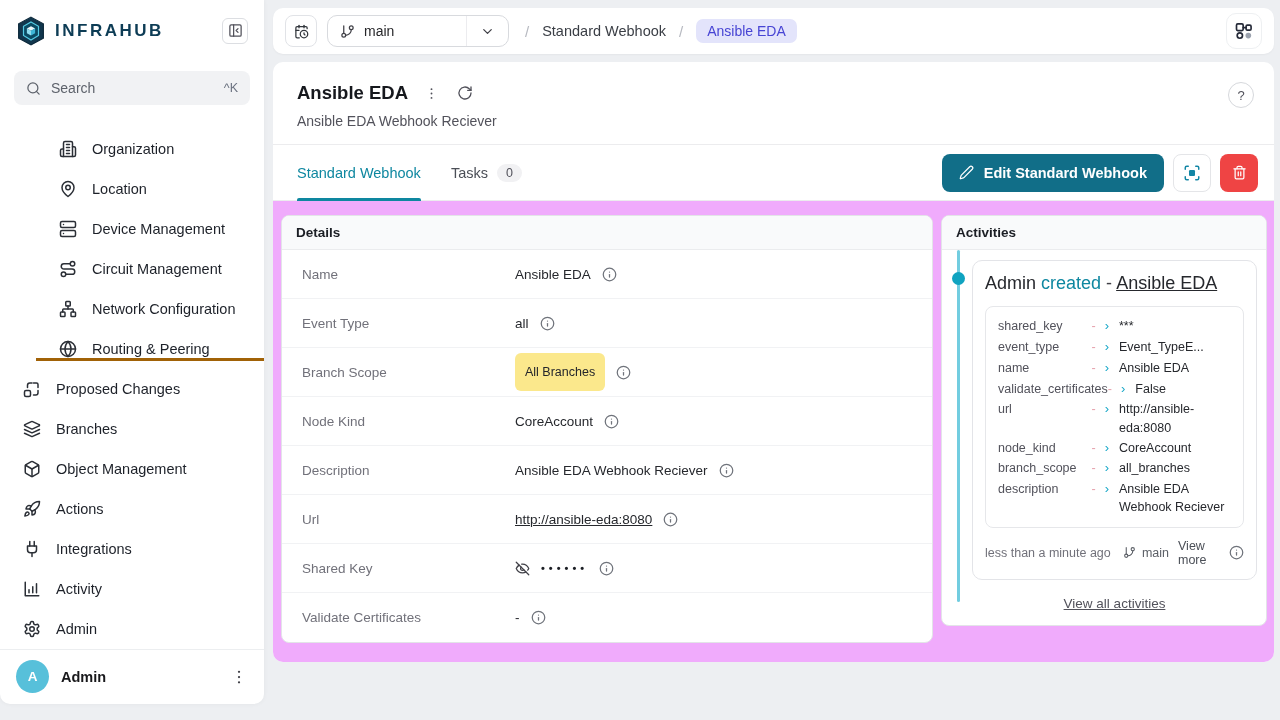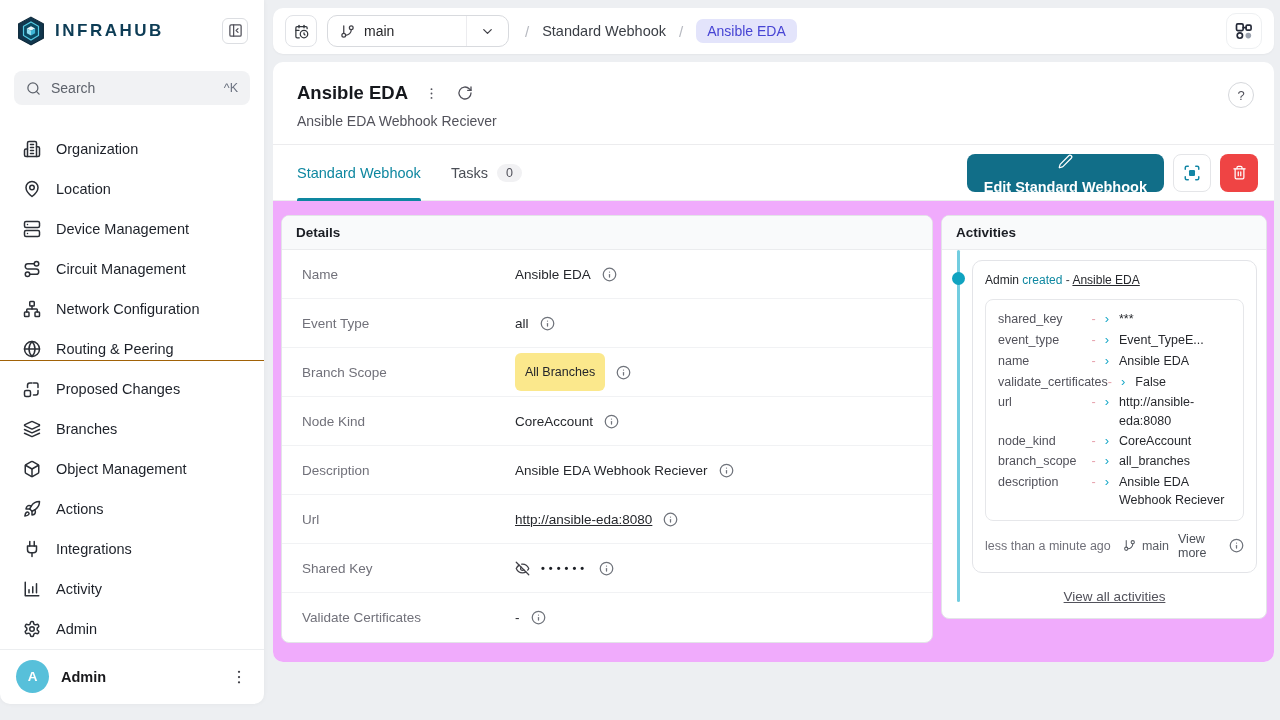--- a/index.html
+++ b/index.html
@@ -9,21 +9,21 @@
   .ic-sm { width:15px; height:15px; }
   .ic-xs { width:13px; height:13px; }
 
   
   .sidebar { width:264px; height:704px; background:#fff; border-radius:0 0 10px 10px; display:flex; flex-direction:column; flex-shrink:0; box-shadow:0 0 5px rgba(0,0,0,.05); }
   .logo-row { height:56px; padding:6px 16px 0 16px; display:flex; align-items:center; gap:9px; }
   .logo-text { font-weight:bold; font-size:17px; letter-spacing:2.5px; color:#0d3c55; }
   .collapse-btn { margin-left:auto; width:26px; height:26px; border:1px solid #dcdee2; border-radius:6px; display:grid; place-items:center; color:#52525b; background:#fff; cursor:pointer; }
   .search-box { margin:16px 14px 0; height:34px; background:#f1f2f4; border-radius:8px; display:flex; align-items:center; padding:0 12px; gap:10px; color:#5d626b; font-size:14px; cursor:pointer; }
   .search-kbd { margin-left:auto; font-size:12.5px; color:#6b7280; }
-  .side-menu1 { padding:24px 10px 0; height:259px; overflow:hidden; border-bottom:1px solid #a16207; }
+  .side-menu1 { padding:24px 10px 0; height:259px; overflow:hidden; border-bottom:3px solid #a16207;margin-left:36px; }
   .side-menu2 { padding:8px 10px 0; }
   .mitem { height:40px; display:flex; align-items:center; gap:15px; padding:0 13px; border-radius:8px; cursor:pointer; color:#1d2129; }
   .mitem .ic { color:#2b2f36; }
   .mlabel { font-size:14.5px; font-weight:500; white-space:nowrap; }
   .user-row { margin-top:auto; height:56px; border-top:1px solid #eceef0; display:flex; align-items:center; padding:0 16px; gap:12px; }
   .avatar { width:33px; height:33px; border-radius:50%; background:#57c0da; color:#fff; display:grid; place-items:center; font-size:13.5px; font-weight:bold; }
   .user-name { font-size:14.5px; font-weight:bold; color:#18181b; }
   .user-menu-btn { margin-left:auto; color:#3f3f46; background:none; border:none; cursor:pointer; display:grid; place-items:center; }
 
   
@@ -49,21 +49,21 @@
   .subtitle { margin-top:9px; font-size:14px; color:#52525b; }
   .help-btn { width:26px; height:26px; border:1px solid #d6d8dc; border-radius:50%; background:#fff; color:#52525b; font-size:13px; cursor:pointer; }
 
   .tabbar { margin-top:15px; border-top:1px solid #ececee; border-bottom:1px solid #ececee; height:57px; display:flex; align-items:center; padding:0 16px 0 24px; }
   .tabs { display:flex; gap:30px; height:100%; }
   .tab { position:relative; display:flex; align-items:center; gap:9px; font-size:14.5px; color:#4b4f57; cursor:pointer; }
   .tab.active { color:#0e87a0; }
   .tab.active::after { content:""; position:absolute; left:0; right:0; bottom:-1px; height:3px; background:#0e87a0; border-radius:2px 2px 0 0; }
   .tab-badge { background:#f1f1f3; border-radius:999px; padding:2px 9px; font-size:12.5px; color:#52525b; }
   .tab-actions { margin-left:auto; display:flex; gap:9px; align-items:center; }
-  .edit-btn { background:#116e88; color:#fff; border:none; border-radius:8px; height:38px; padding:0 17px; font-size:14.5px; font-weight:600; display:flex; align-items:center; gap:10px; cursor:pointer; font-family:inherit;flex-direction:column; }
+  .edit-btn { background:#116e88; color:#fff; border:none; border-radius:8px; height:38px; padding:0 17px; font-size:14.5px; font-weight:600; display:flex; align-items:center; gap:10px; cursor:pointer; font-family:inherit; }
   .sq-btn { width:38px; height:38px; border-radius:8px; display:grid; place-items:center; cursor:pointer; border:1px solid #e4e5e8; background:#fff; }
   .sq-btn.teal { color:#1386a5; }
   .sq-btn.red { background:#ef4444; border:none; color:#fff; }
 
   .panels { flex:1; background:#f0abfc; padding:14px 7px 0 8px; display:flex; gap:8px; align-items:flex-start; }
   .panel { background:#fff; border:1px solid #e3e4e8; border-radius:8px; overflow:hidden; }
   .panel-head { background:#f9fafb; border-bottom:1px solid #ebecee; padding:9px 14px; font-weight:bold; font-size:13.5px; color:#1b1e24; }
   .details-panel { flex:1; }
   .drow { height:49px; display:flex; align-items:center; padding:0 20px; border-bottom:1px solid #f1f2f4; font-size:13.5px; }
   .drow:last-child { border-bottom:none; }
@@ -73,21 +73,21 @@
   .badge-yellow { background:#fbe88c; color:#24262b; padding:12px 10px; border-radius:6px; font-size:12.5px; }
   .dlink { color:#26282d; text-decoration:underline; cursor:pointer; }
   .secret-dots { letter-spacing:4px; font-weight:bold; font-size:11px; color:#1b1e24; }
   .eye-btn { color:#3f3f46; }
 
   .activities-panel { width:326px; flex-shrink:0; }
   .act-body { position:relative; padding:10px 9px 0 30px; }
   .timeline { position:absolute; left:15px; top:0; height:352px; width:3px; background:#72cde0; border-radius:2px; }
   .timeline-dot { position:absolute; left:10px; top:22px; width:13px; height:13px; border-radius:50%; background:#0fa3c0; }
   .act-card { border:1px solid #e3e4e8; border-radius:10px; padding:12px 12px 12px; background:#fff; }
-  .act-title { font-size:12px; color:#3f3f46; }
+  .act-title { font-size:18px; color:#3f3f46; }
   .act-author { color:#26282d; }
   .act-action { color:#0e87a0; }
   .act-object { color:#26282d; text-decoration:underline; cursor:pointer; }
   .props { border:1px solid #e6e7ea; border-radius:8px; margin-top:12px; padding:9px 12px; }
   .prow { display:flex; align-items:flex-start; font-size:12.5px; padding:1px 0; line-height:1.45; }
   .pname { flex:1; color:#52525b; }
   .pdash { color:#e6a1ac; margin-right:9px; }
   .pchev { color:#18a8c8; margin-right:10px; font-size:13px; }
   .pval { width:112px; color:#26282d; word-break:break-word; }
   .act-footer { display:flex; align-items:center; gap:9px; margin-top:11px; color:#71717a; font-size:12.5px; }

